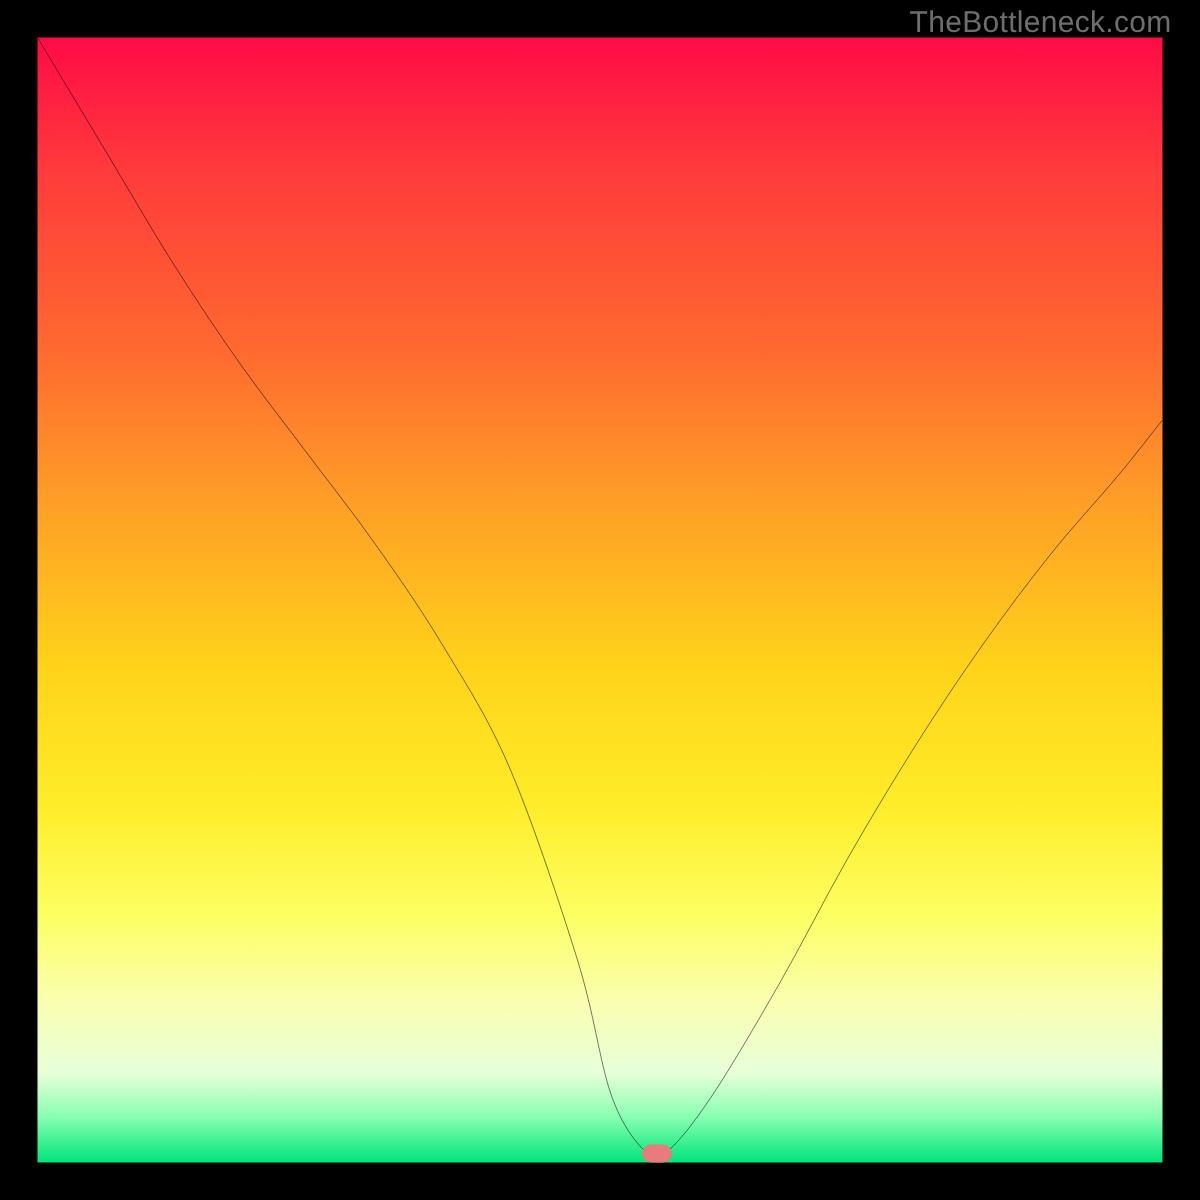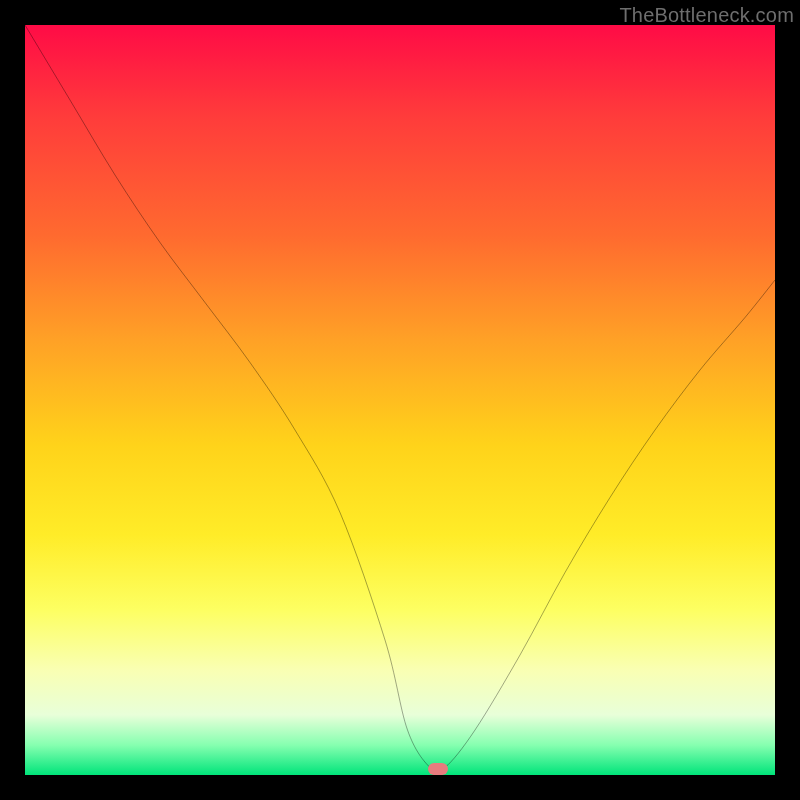--- a/index.html
+++ b/index.html
@@ -38,21 +38,21 @@
   }
   .curve-svg {
     position: absolute;
     left: 0;
     top: 0;
     width: 100%;
     height: 100%;
   }
   .watermark {
     position: absolute;
-    right: 6px;
+    right: 19px;
     top: 4px;
     color: #6e6e6e;
     font-size: 20px;
     font-weight: 500;
     letter-spacing: 0.2px;
   }
   .marker {
     position: absolute;
     width: 20px;
     height: 12px;

